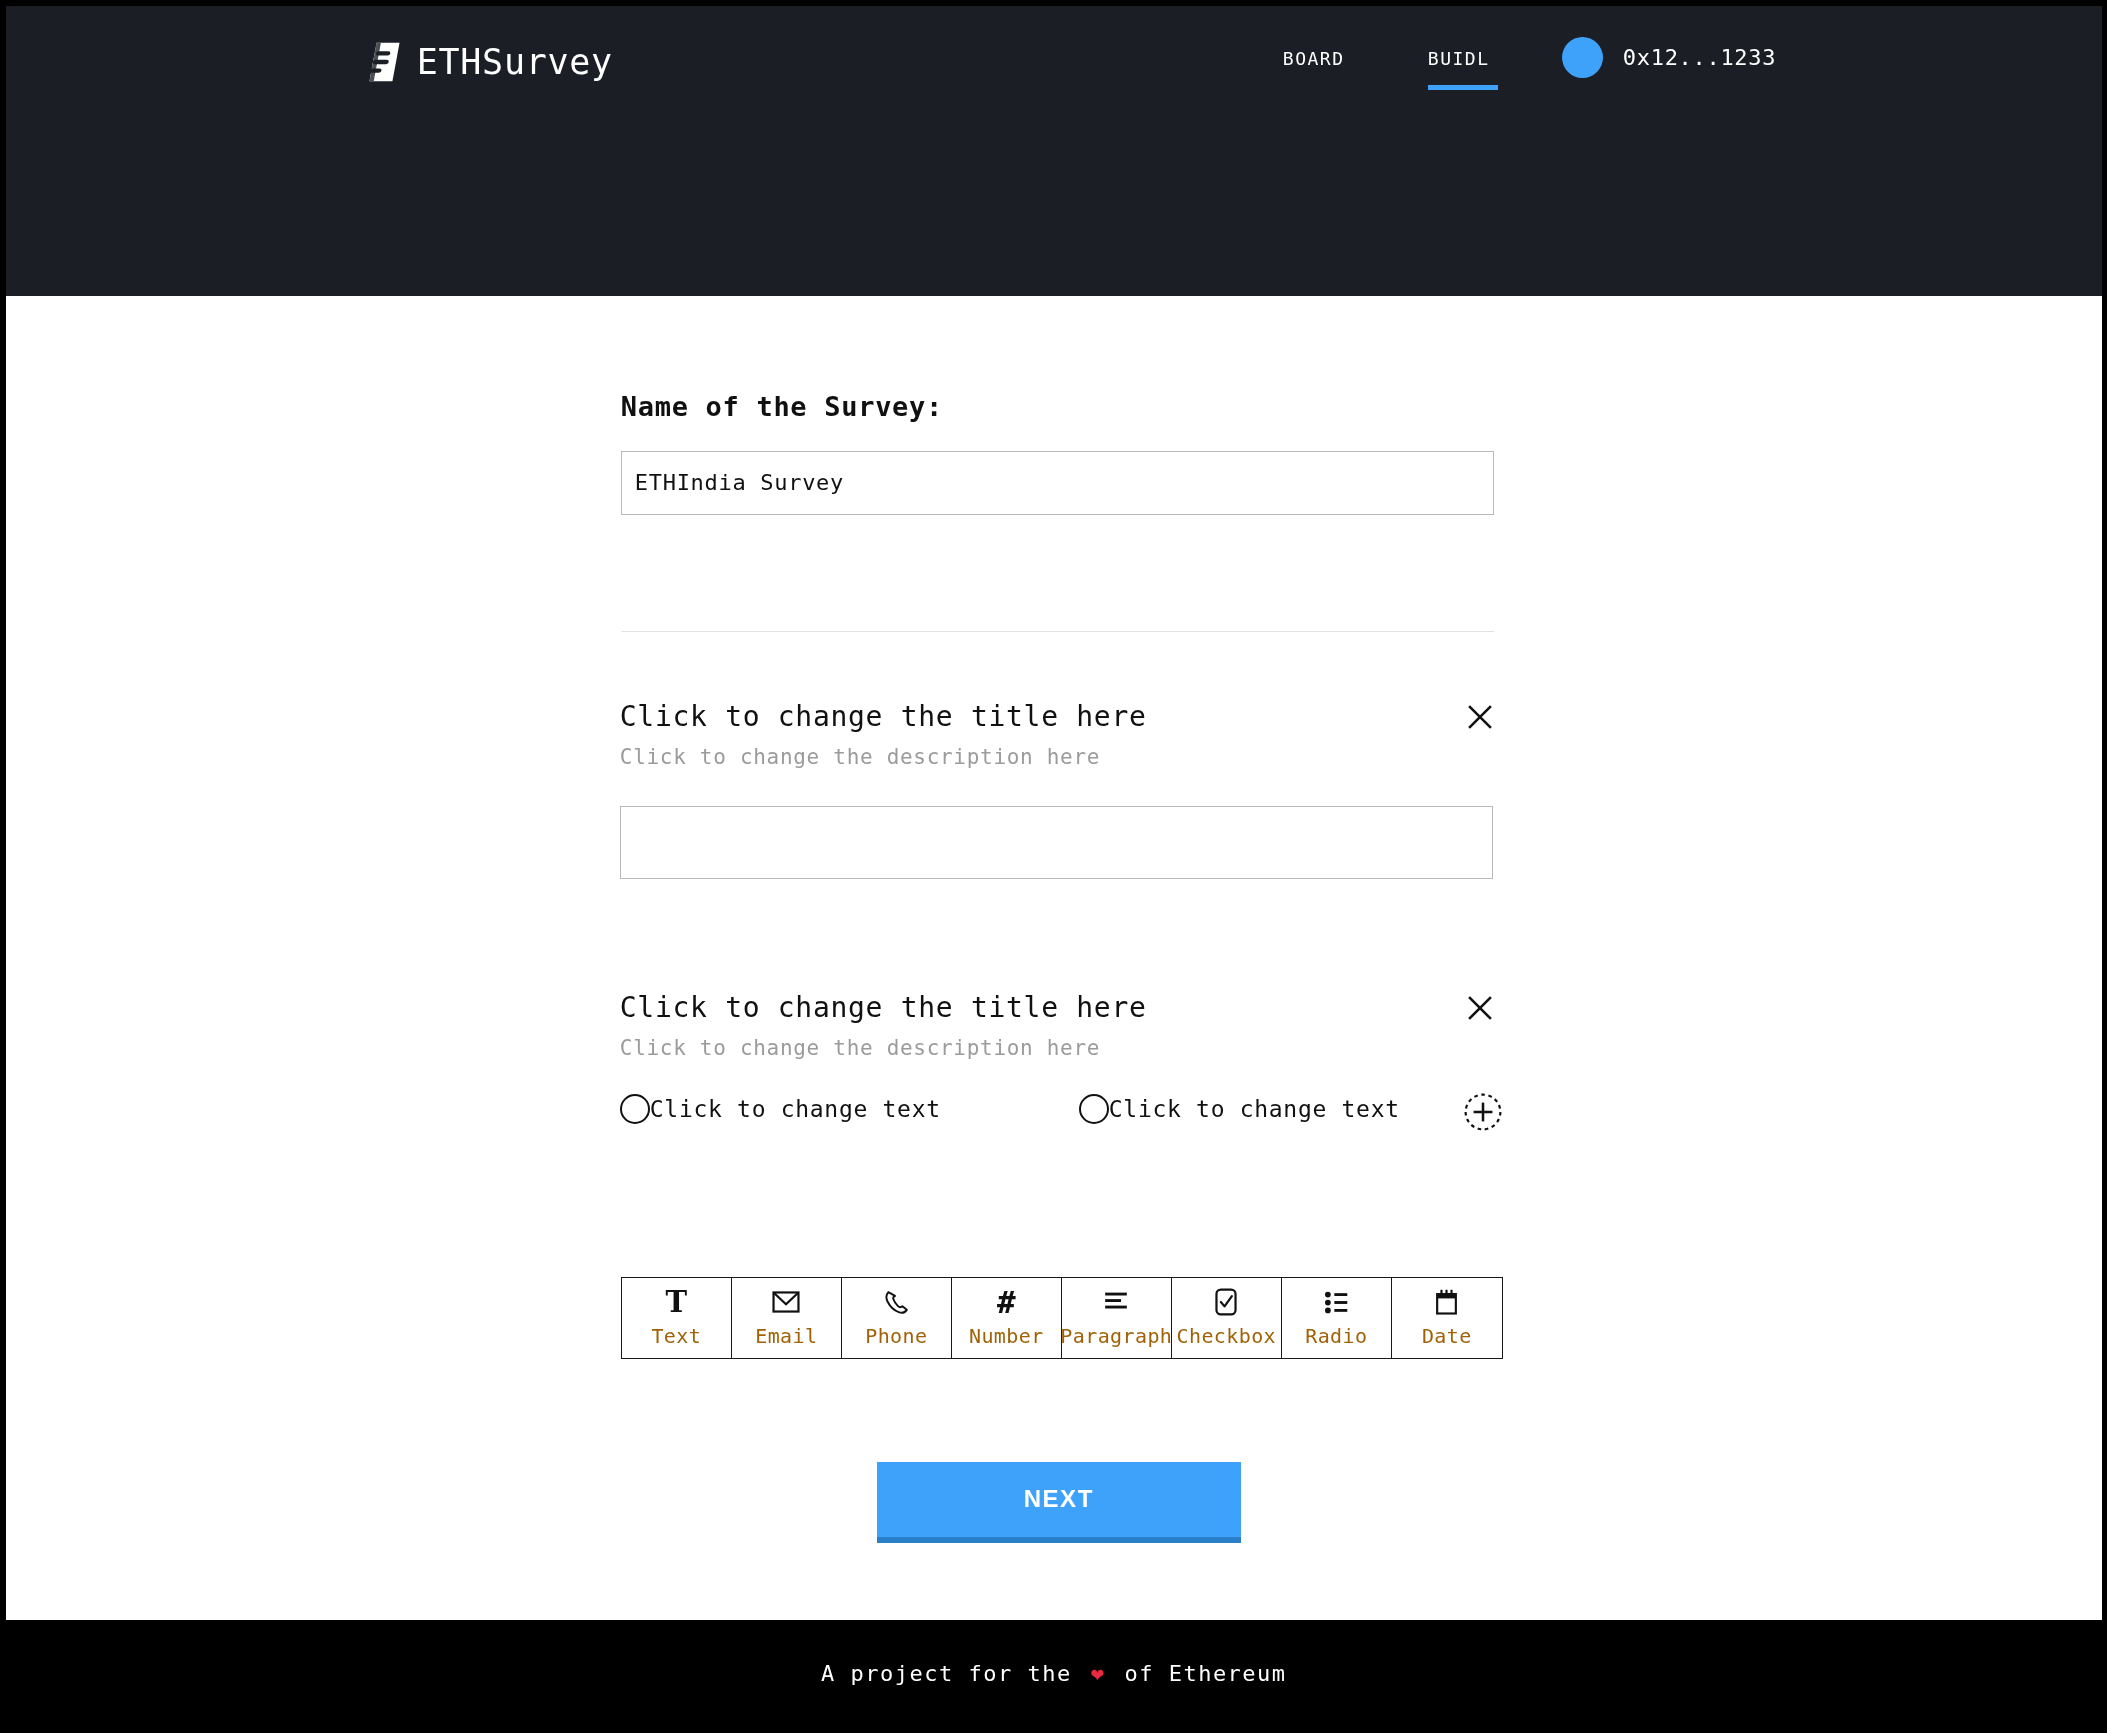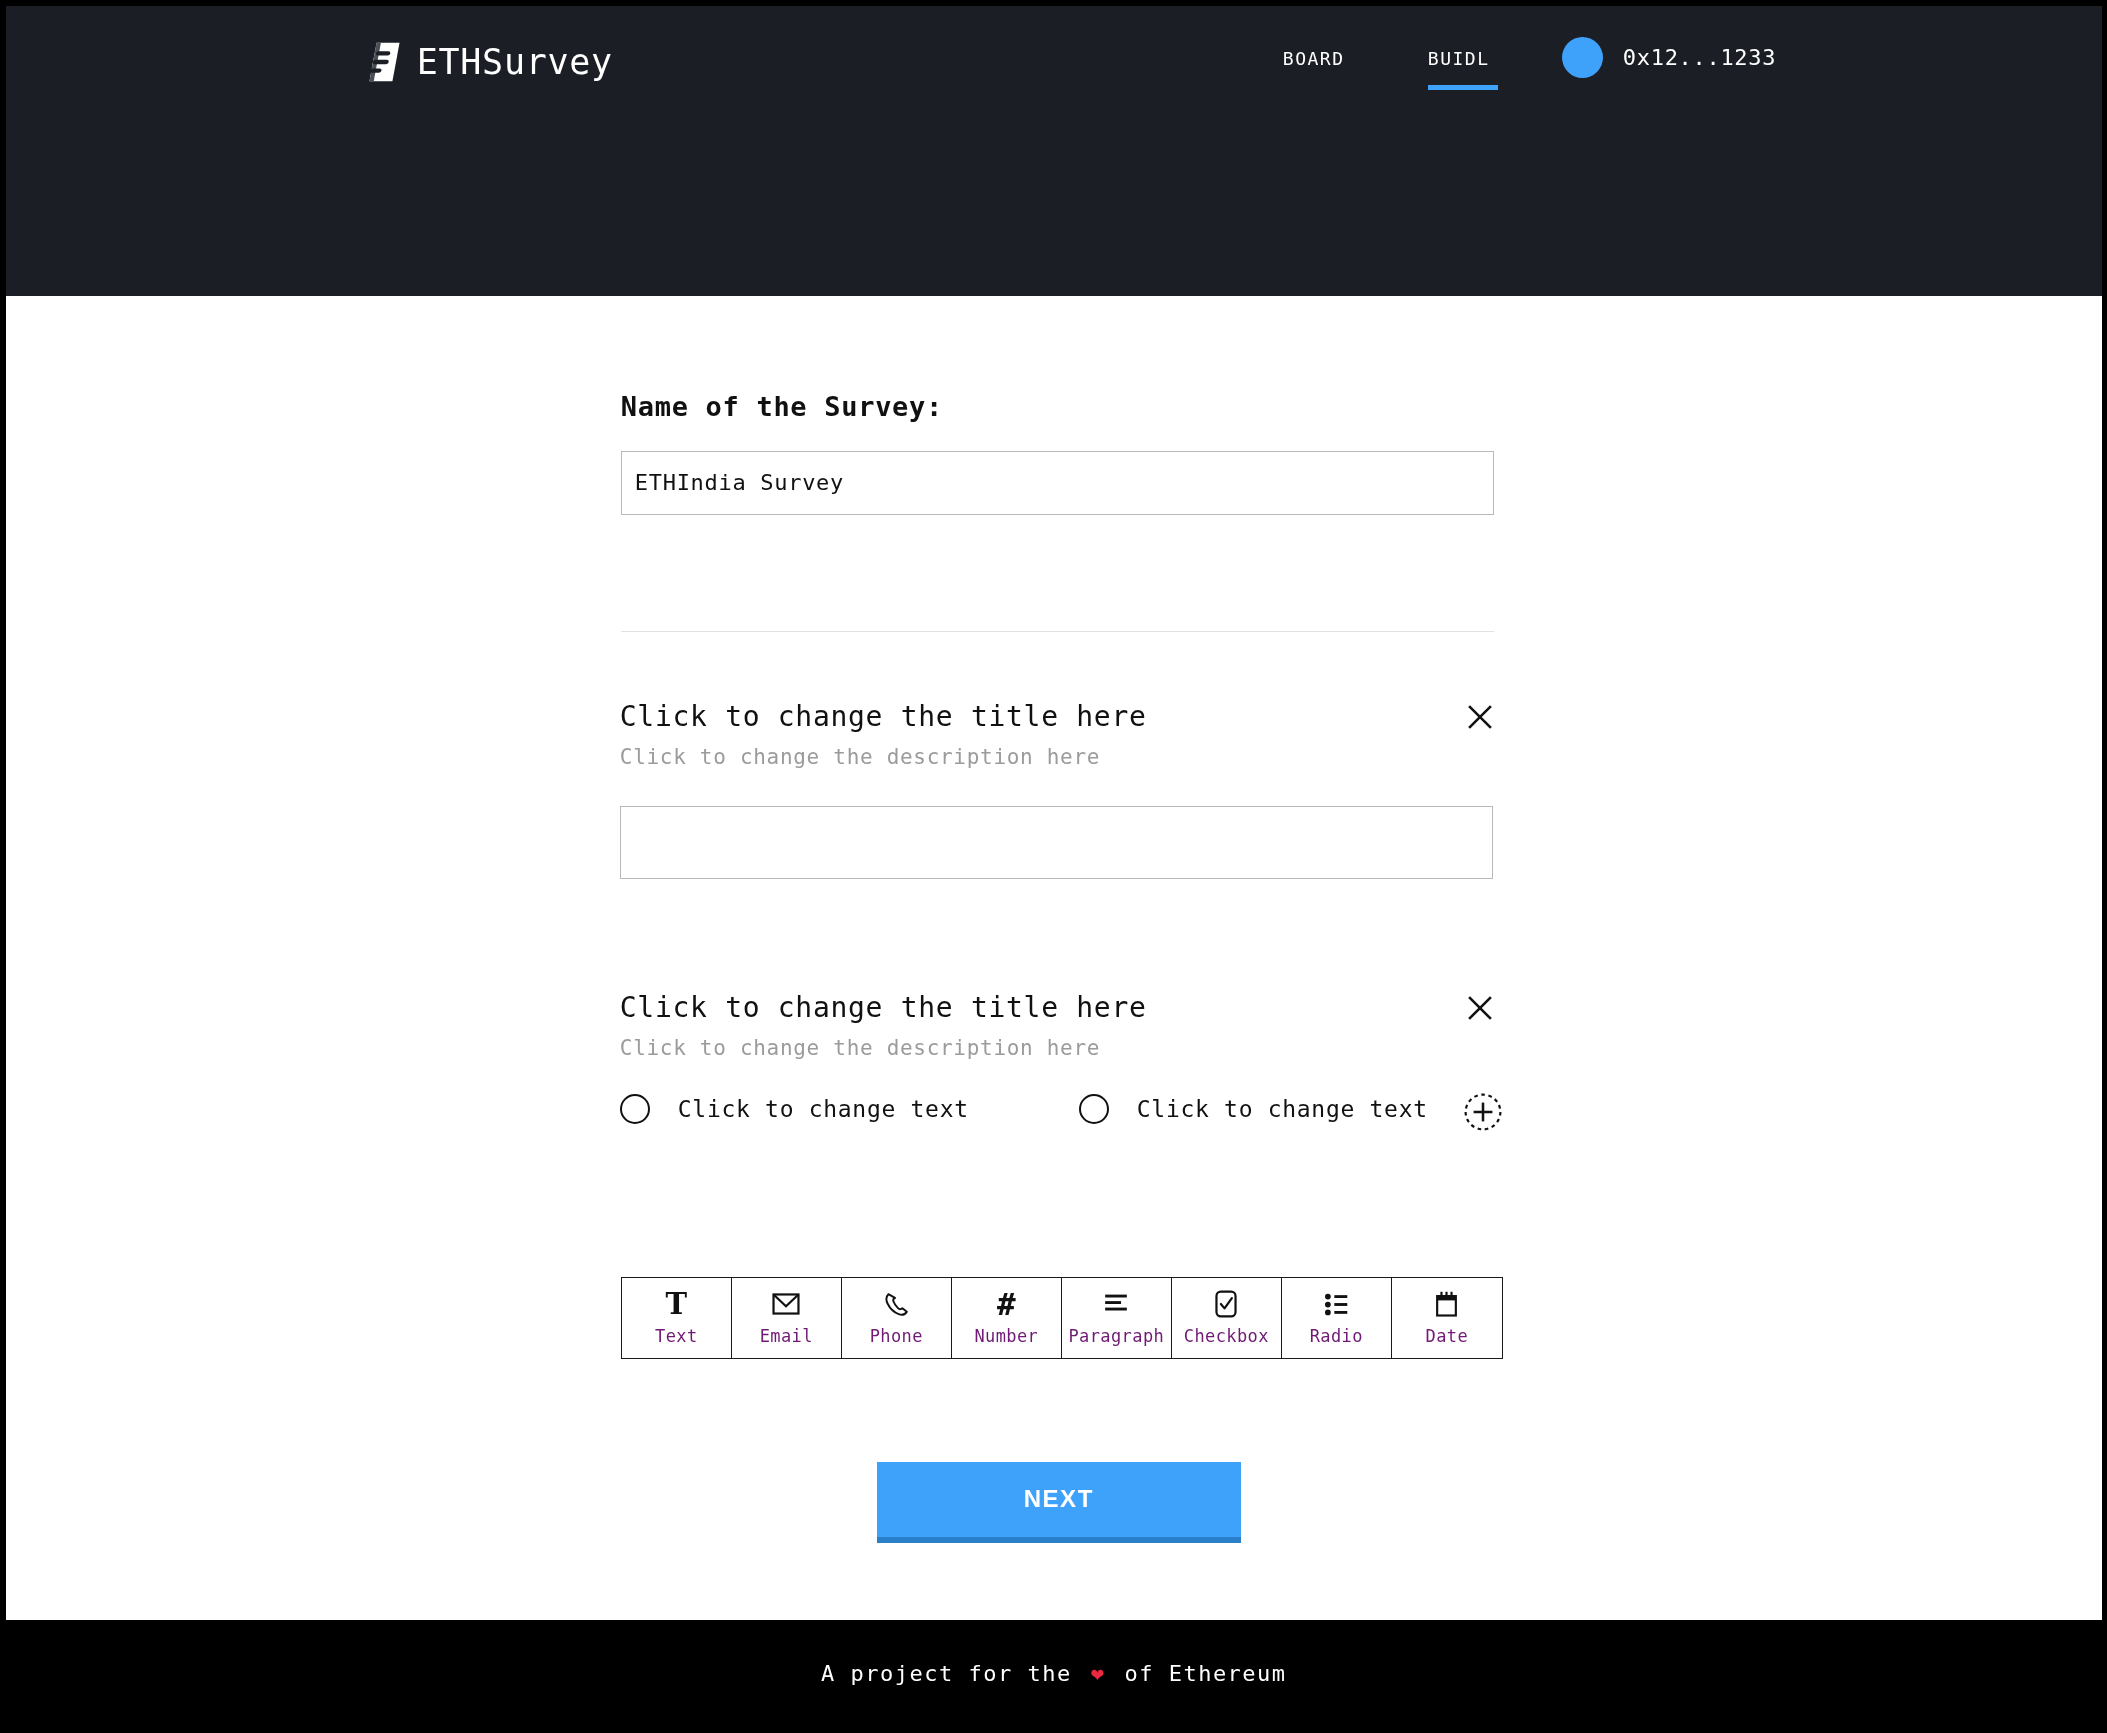--- a/index.html
+++ b/index.html
@@ -237,21 +237,21 @@
     left: 614px;
     top: 103px;
     width: 881px;
     height: 41px;
   }
   .opt {
     position: absolute;
     top: 0;
     display: flex;
     align-items: center;
-    gap: 28px;
+    gap: 0;
     white-space: nowrap;
     justify-content: flex-end;
   }
   .opt-a { left: 0; }
   .opt-b { left: 459px; }
   .opt-radio {
     width: 30px;
     height: 30px;
     border: 2.2px solid #111111;
     border-radius: 50%;
@@ -305,22 +305,22 @@
     font-weight: bold;
     line-height: 1;
   }
   .tool-icon .hash {
     font-family: "DejaVu Sans Mono", "Liberation Mono", monospace;
     font-size: 31px;
     font-weight: bold;
     line-height: 1;
   }
   .tool-label {
-    font-size: 17px;
-    color: #701a75;
+    font-size: 20px;
+    color: #a16207;
     letter-spacing: 0.4px;
     white-space: nowrap;
   }
 
   
   .next-btn {
     position: absolute;
     left: 871px;
     top: 1166px;
     width: 364px;

